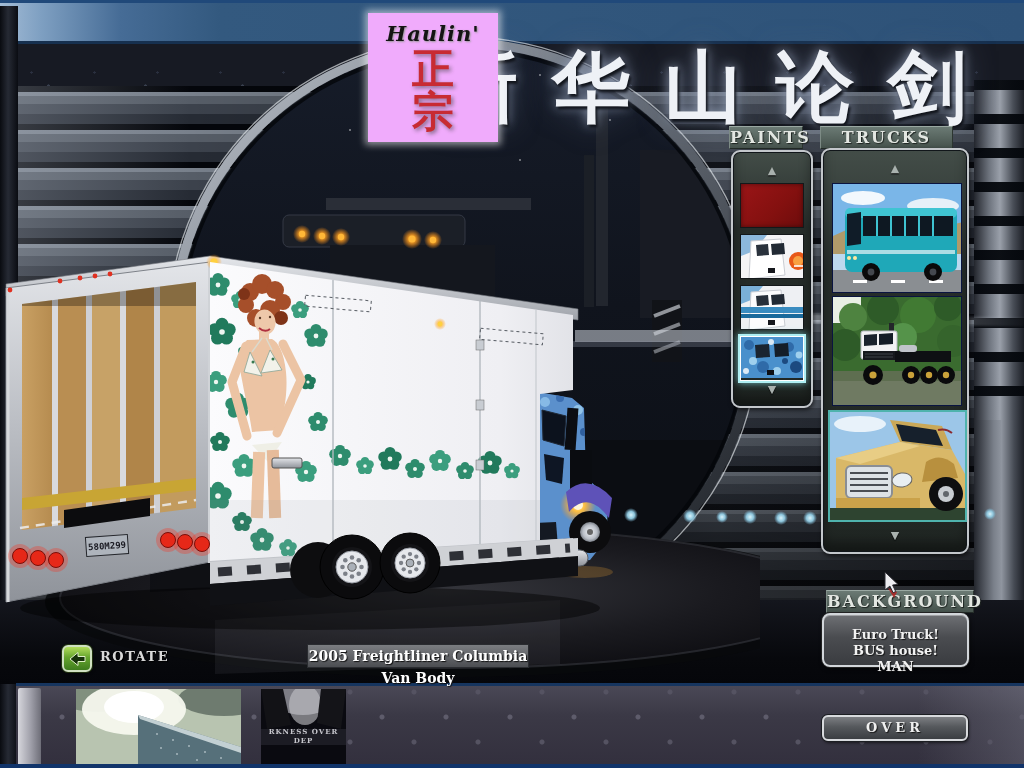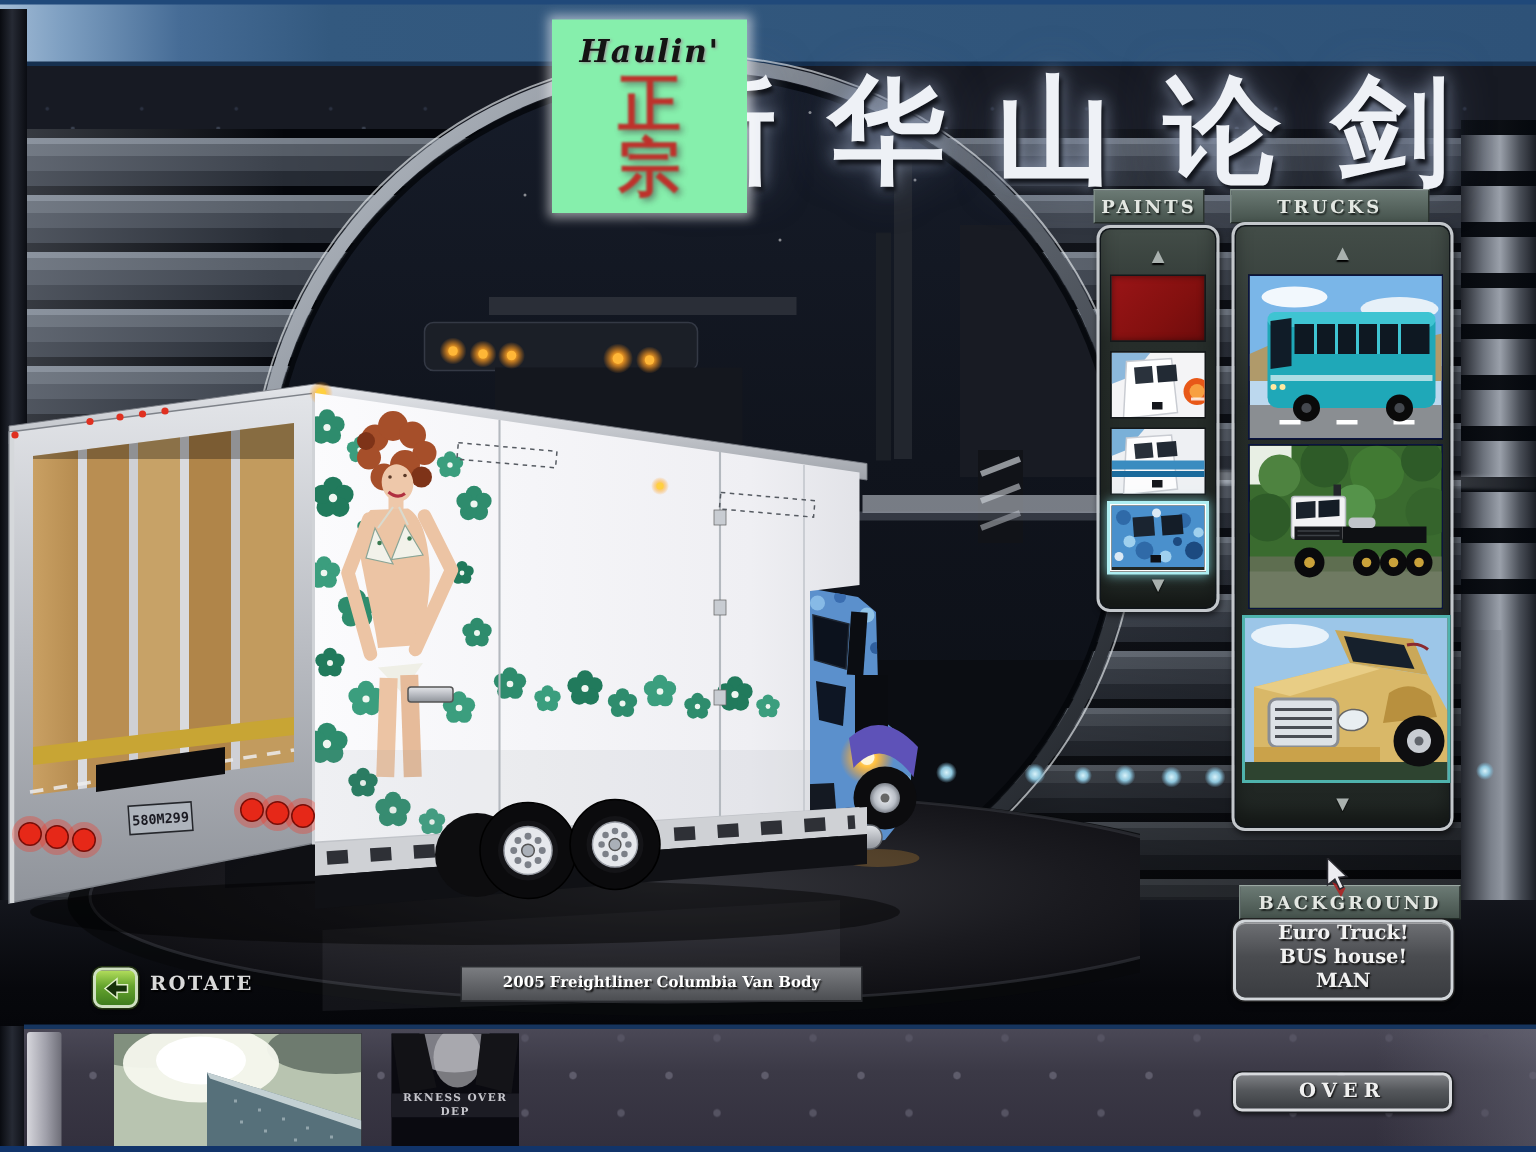--- a/index.html
+++ b/index.html
@@ -30,33 +30,33 @@
   .floor{position:absolute;left:0;top:600px;width:1024px;height:84px;z-index:4;
     background:linear-gradient(to bottom,#14161d,#07080c 70%,#05060a);}
   .horizon-streak{position:absolute;left:742px;top:315px;width:282px;height:9px;z-index:3;
     transform:rotate(1.1deg);filter:blur(1px);
     background:linear-gradient(to right,rgba(222,230,240,0),rgba(222,230,240,.5) 25%,rgba(222,230,240,.30) 70%,rgba(222,230,240,.05));}
 
   
   .cn-title{position:absolute;left:440px;top:36px;z-index:6;white-space:nowrap;
     font-family:"DejaVu Sans",sans-serif;font-weight:bold;font-size:78px;letter-spacing:34px;
     color:#eef1f6;text-shadow:2px 3px 3px #10131a,0 0 12px rgba(150,162,185,.95),0 0 30px rgba(92,104,130,.8);}
-  .logo-box{position:absolute;left:368px;top:13px;width:130px;height:129px;z-index:7;background:#86efac;
+  .logo-box{position:absolute;left:368px;top:13px;width:130px;height:129px;z-index:7;background:#f0abfc;
     box-shadow:0 0 7px 3px rgba(250,250,252,.55);text-align:center;}
   .logo-script{font-family:"DejaVu Serif",serif;font-style:italic;font-weight:bold;font-size:21px;
     color:#141414;margin-top:8px;letter-spacing:1px;text-shadow:1px 1px 2px #999;}
   .logo-stamp{font-family:"DejaVu Serif",serif;font-weight:bold;font-size:42px;line-height:.98;
     color:#c41e1e;filter:blur(.7px);opacity:.9;margin-top:2px;
     text-shadow:2px 2px 4px rgba(70,70,70,.7);}
 
   
   .panel-header{position:absolute;z-index:10;height:23px;line-height:22px;text-align:center;
     background:linear-gradient(#6b7a74,#45524c);border-top:1px solid #9aa8a2;border-left:1px solid #7d8b85;
     border-right:1px solid #2c3530;border-bottom:1px solid #222a26;
-    font-family:"DejaVu Serif",serif;font-weight:bold;font-size:12px;letter-spacing:2px;color:#e3e7e2;
+    font-family:"DejaVu Serif",serif;font-weight:bold;font-size:16px;letter-spacing:2px;color:#e3e7e2;
     text-shadow:1px 1px 1px #1c221f;}
   #paints-header{left:729px;top:126px;width:74px;}
   #trucks-header{left:820px;top:126px;width:133px;}
   #background-header{left:826px;top:590px;width:148px;}
 
   .scroll-panel{position:absolute;z-index:10;border:2px solid #c3c7cb;border-radius:9px;
     background:linear-gradient(#434d48,#262d2a 30%,#202623);
     box-shadow:inset 0 0 0 1px #11161a,inset 0 -10px 12px rgba(0,0,0,.4),1px 2px 4px rgba(0,0,0,.6);}
   #paints-panel{left:731px;top:150px;width:82px;height:258px;}
   #trucks-panel{left:821px;top:148px;width:148px;height:406px;}
@@ -78,33 +78,33 @@
   .truck-thumb.selected{left:5px;width:139px;height:112px;border:2px solid #4fb3ad;
     box-shadow:inset 0 0 0 2px #e8fbfb;}
   #truck-thumb-0{top:33px;} #truck-thumb-1{top:146px;} #truck-thumb-2{top:260px;}
   .truck-thumb svg{display:block;}
 
   #bg-button{position:absolute;left:822px;top:613px;width:147px;height:54px;z-index:10;
     border:2px solid #d2d6da;border-radius:8px;cursor:pointer;
     background:linear-gradient(#6e7074,#4a4c50 45%,#3a3c40);
     box-shadow:inset 0 1px 0 rgba(255,255,255,.35),0 0 0 1px #222,1px 2px 4px rgba(0,0,0,.6);
     color:#f2f2f2;font-family:"DejaVu Serif",serif;font-weight:bold;font-size:13px;line-height:1.22;
-    text-align:center;padding-top:0;text-shadow:1px 1px 1px #151515;}
+    text-align:center;padding-top:12px;text-shadow:1px 1px 1px #151515;}
 
   #back-button{position:absolute;left:822px;top:715px;width:146px;height:26px;z-index:14;
     border:2px solid #d8dadd;border-radius:6px;cursor:pointer;
     background:linear-gradient(#7c7e82,#55585c 45%,#3b3e42);
     box-shadow:0 0 0 1px #1c1e22,1px 2px 3px rgba(0,0,0,.55);
     color:#f0f0f0;font-family:"DejaVu Serif",serif;font-weight:bold;font-size:13px;letter-spacing:4px;
     text-align:center;line-height:22px;text-shadow:1px 1px 1px #151515;}
 
   
-  #model-label{position:absolute;left:308px;top:645px;width:266px;height:22px;z-index:20;
+  #model-label{position:absolute;left:308px;top:645px;width:220px;height:22px;z-index:20;
     background:linear-gradient(#7b7d81,#4c4e52);box-shadow:0 0 0 1px #2a2c30;
-    color:#fff;font-family:"DejaVu Serif",serif;font-weight:bold;font-size:10px;
+    color:#fff;font-family:"DejaVu Serif",serif;font-weight:bold;font-size:14px;
     text-align:center;line-height:22px;text-shadow:1px 1px 1px #111;}
   #rotate-button{position:absolute;left:62px;top:645px;width:30px;height:27px;z-index:20;cursor:pointer;
     border:2px solid #cfe0c0;border-radius:6px;
     background:linear-gradient(#b2dd5c,#66a52e 45%,#3f7d1e);
     box-shadow:0 0 0 1px #223311,1px 1px 3px rgba(0,0,0,.6);}
   #rotate-button svg{display:block;margin:4px auto 0;}
   #rotate-label{position:absolute;left:100px;top:649px;z-index:20;color:#d9d9d9;
     font-family:"DejaVu Serif",serif;font-weight:bold;font-size:13px;letter-spacing:1.5px;
     text-shadow:1px 1px 1px #000;text-align:center;}
 

